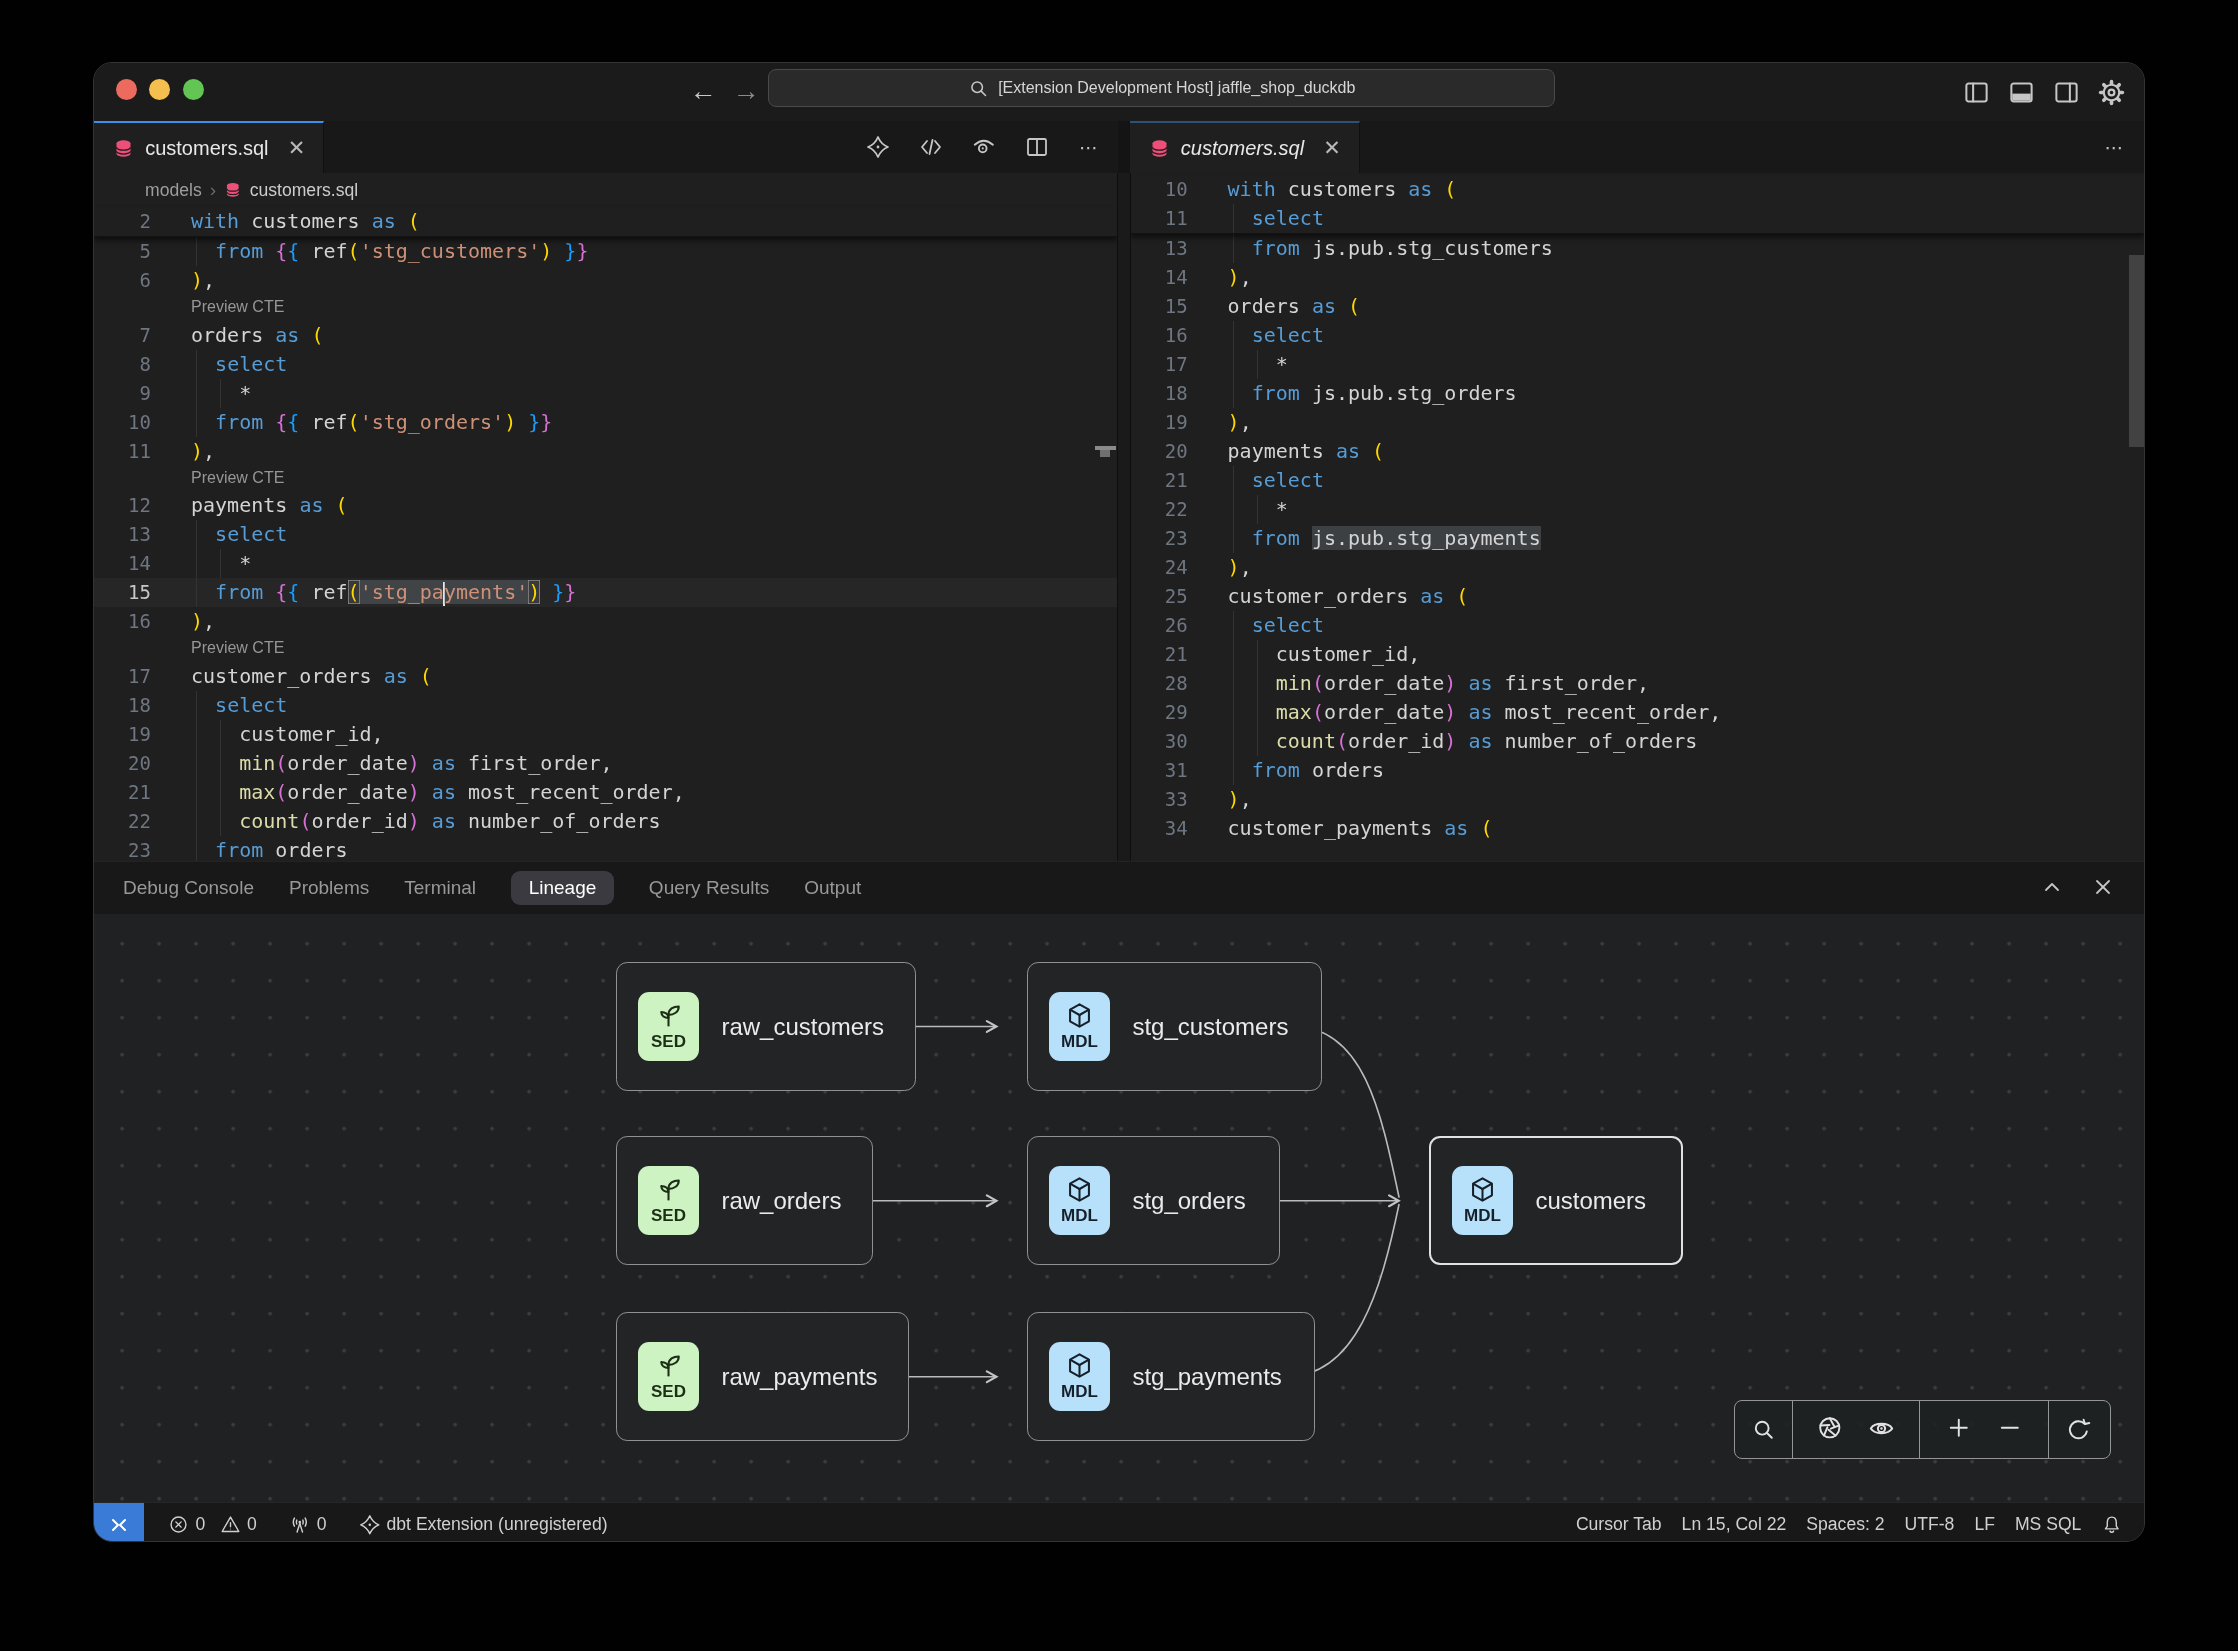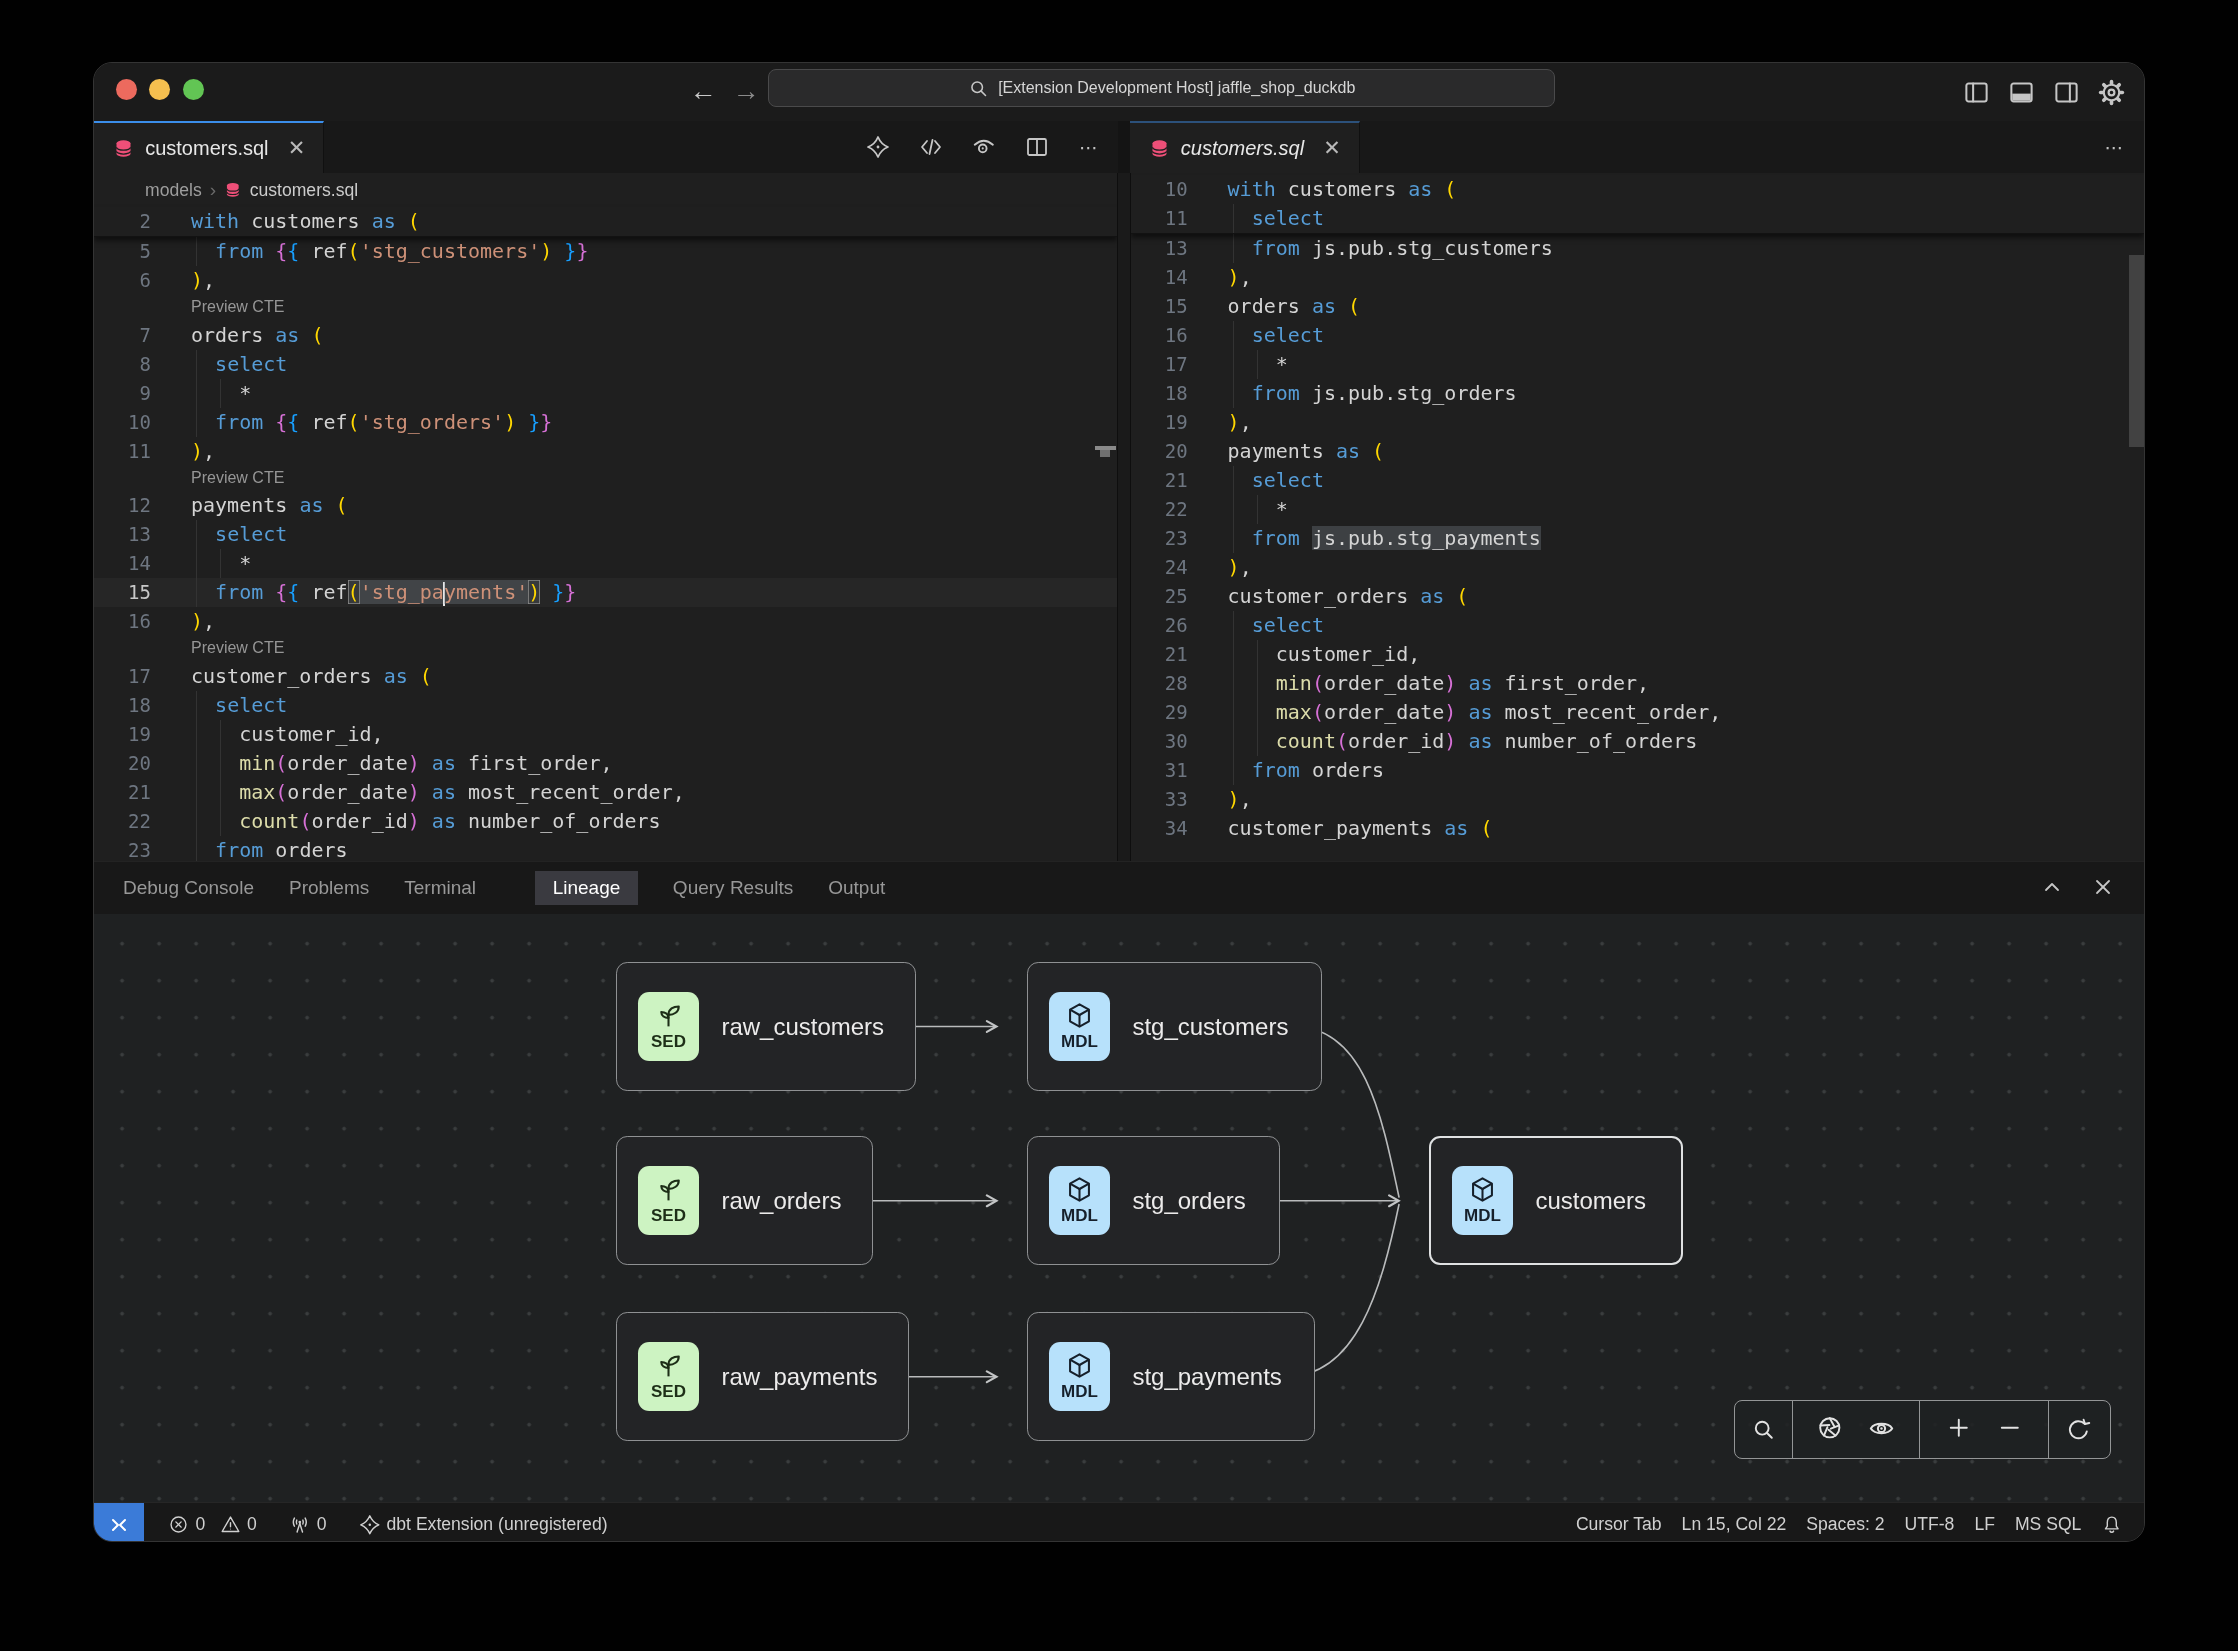--- a/index.html
+++ b/index.html
@@ -57,21 +57,21 @@
   .tk.hl{background:rgba(118,126,135,.35);}
   .tk.match{box-shadow:inset 0 0 0 0.8px #8a8a8a;background:rgba(118,126,135,.22);}
   .tk.cursor{display:inline-block;width:1.6px;height:24px;background:#e6e6e6;vertical-align:middle;margin:0 -0.8px;}
   .tmark{position:absolute;right:1.6px;top:273px;width:21px;height:4px;background:#8a8a8a;}
   .tmark::after{content:"";position:absolute;left:5.6px;top:4px;width:9.6px;height:7.2px;background:#6f6f6f;}
   .vthumb{position:absolute;right:0;top:82px;width:15px;height:192px;background:#424242;}
 
   
   .panelhdr{height:52px;background:#181818;display:flex;align-items:center;padding-left:29px;gap:35px;position:relative;border-top:0.8px solid #232323;}
   .ptab{font-size:19px;color:#989898;}
-  .ptab.active{color:#ffffff;background:#3a3a40;padding:5.6px 17.6px;border-radius:0;margin-left:24px;}
+  .ptab.active{color:#ffffff;background:#3a3a40;padding:5.6px 17.6px;border-radius:9px;}
   .phicons{position:absolute;right:29px;display:flex;gap:27px;align-items:center;}
   .canvas{position:relative;height:588px;background:#1f2122;overflow:hidden;
     background-image:radial-gradient(circle,#3a3d3e 1.8px,transparent 2.2px);background-size:37px 37px;background-position:9.6px 11.2px;}
   svg.edges{position:absolute;left:0;top:0;}
   .node{position:absolute;background:#232426;border:1.6px solid #8f9193;border-radius:11.2px;display:flex;align-items:center;
     gap:22.4px;padding-left:21px;box-sizing:border-box;margin-left:29px;}
   .node.sel{border:2.4px solid #dfe1e2;}
   .badge{width:61px;height:69px;border-radius:11.2px;flex:none;display:flex;flex-direction:column;align-items:center;justify-content:center;gap:1.6px;}
   .badge.seed{background:#cdf3c2;} .badge.model{background:#b7e1fb;}
   .badge .btxt{font-size:17px;font-weight:600;color:#16202b;}

